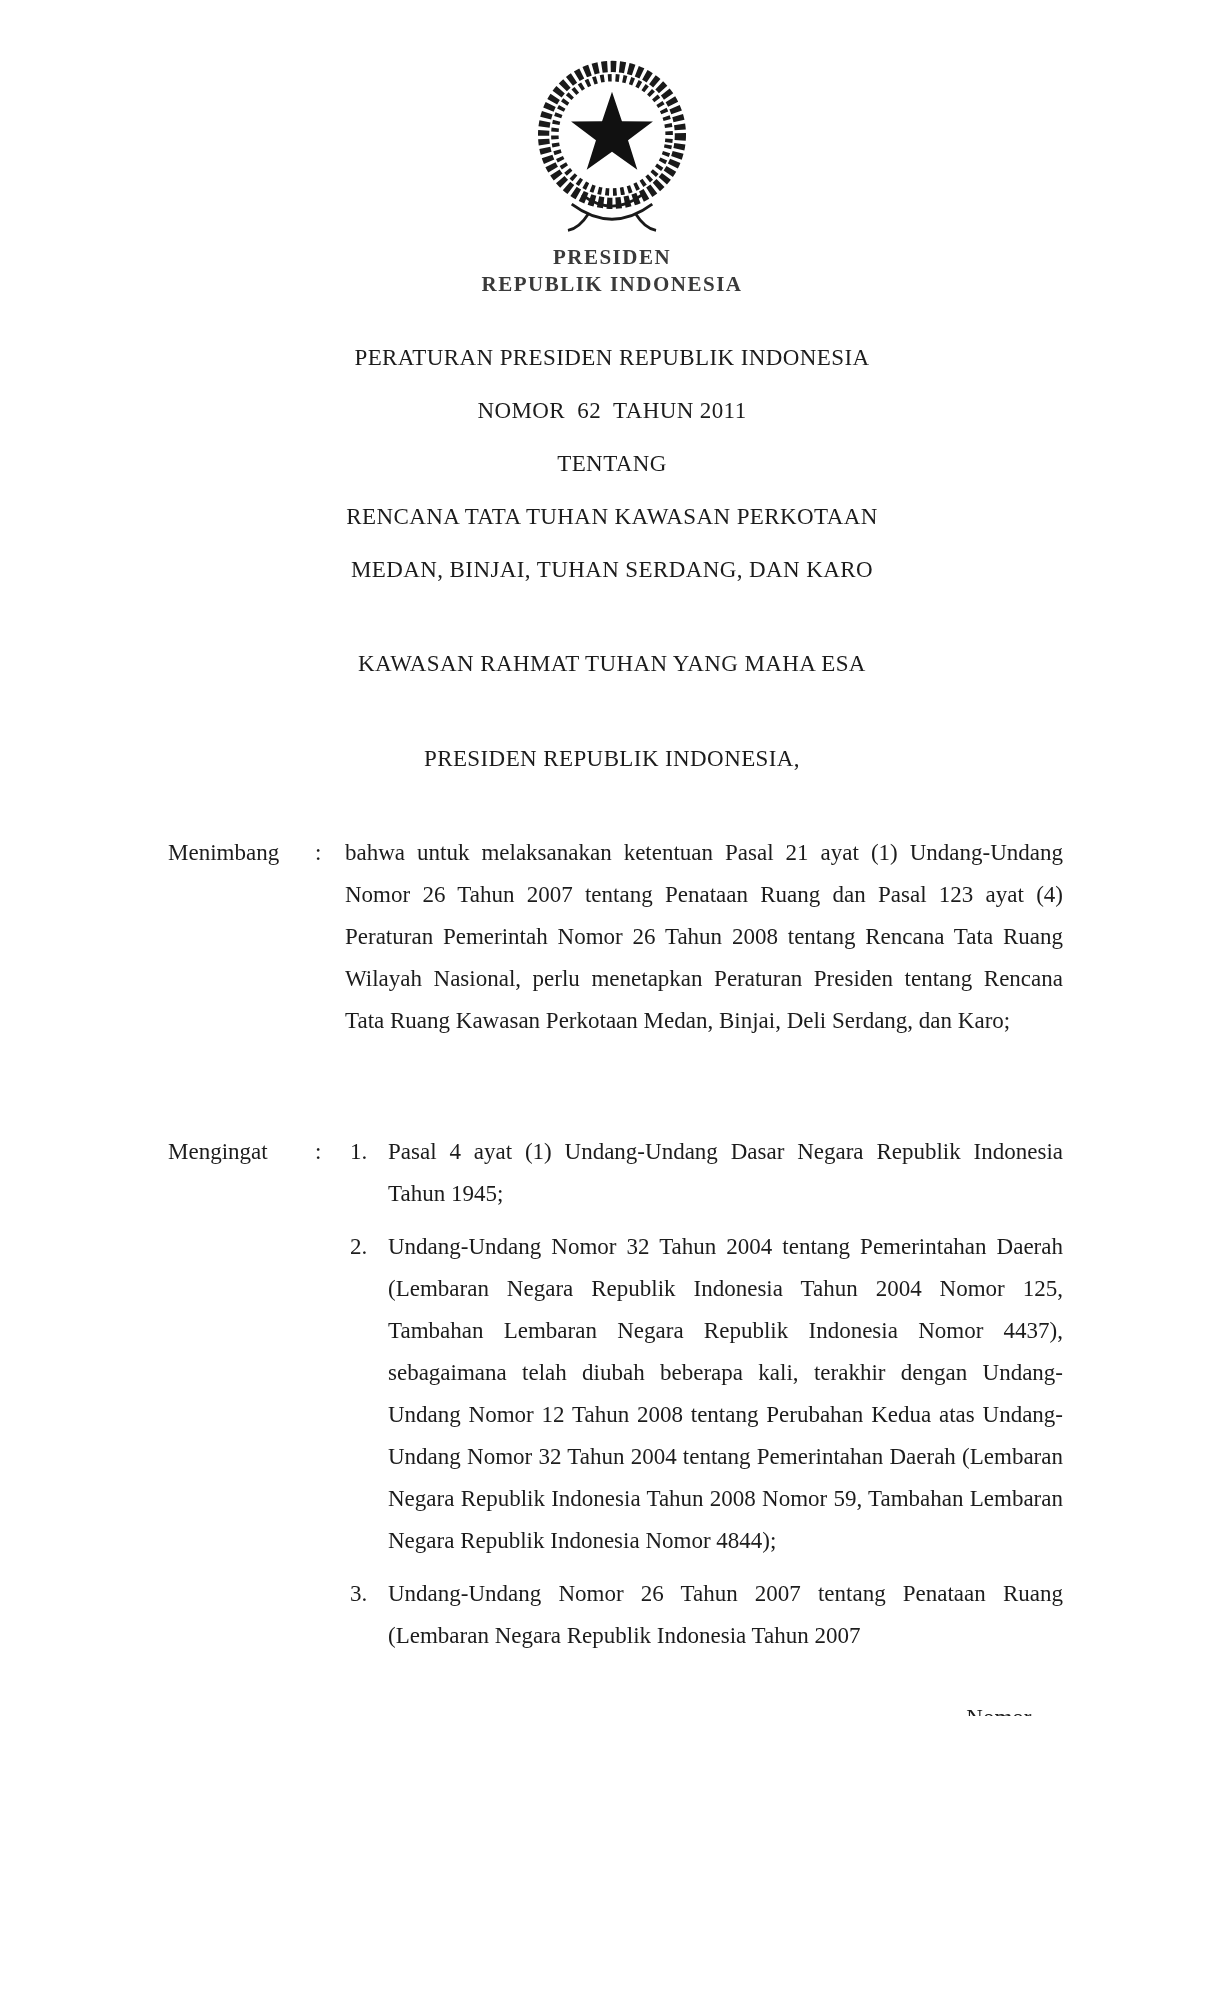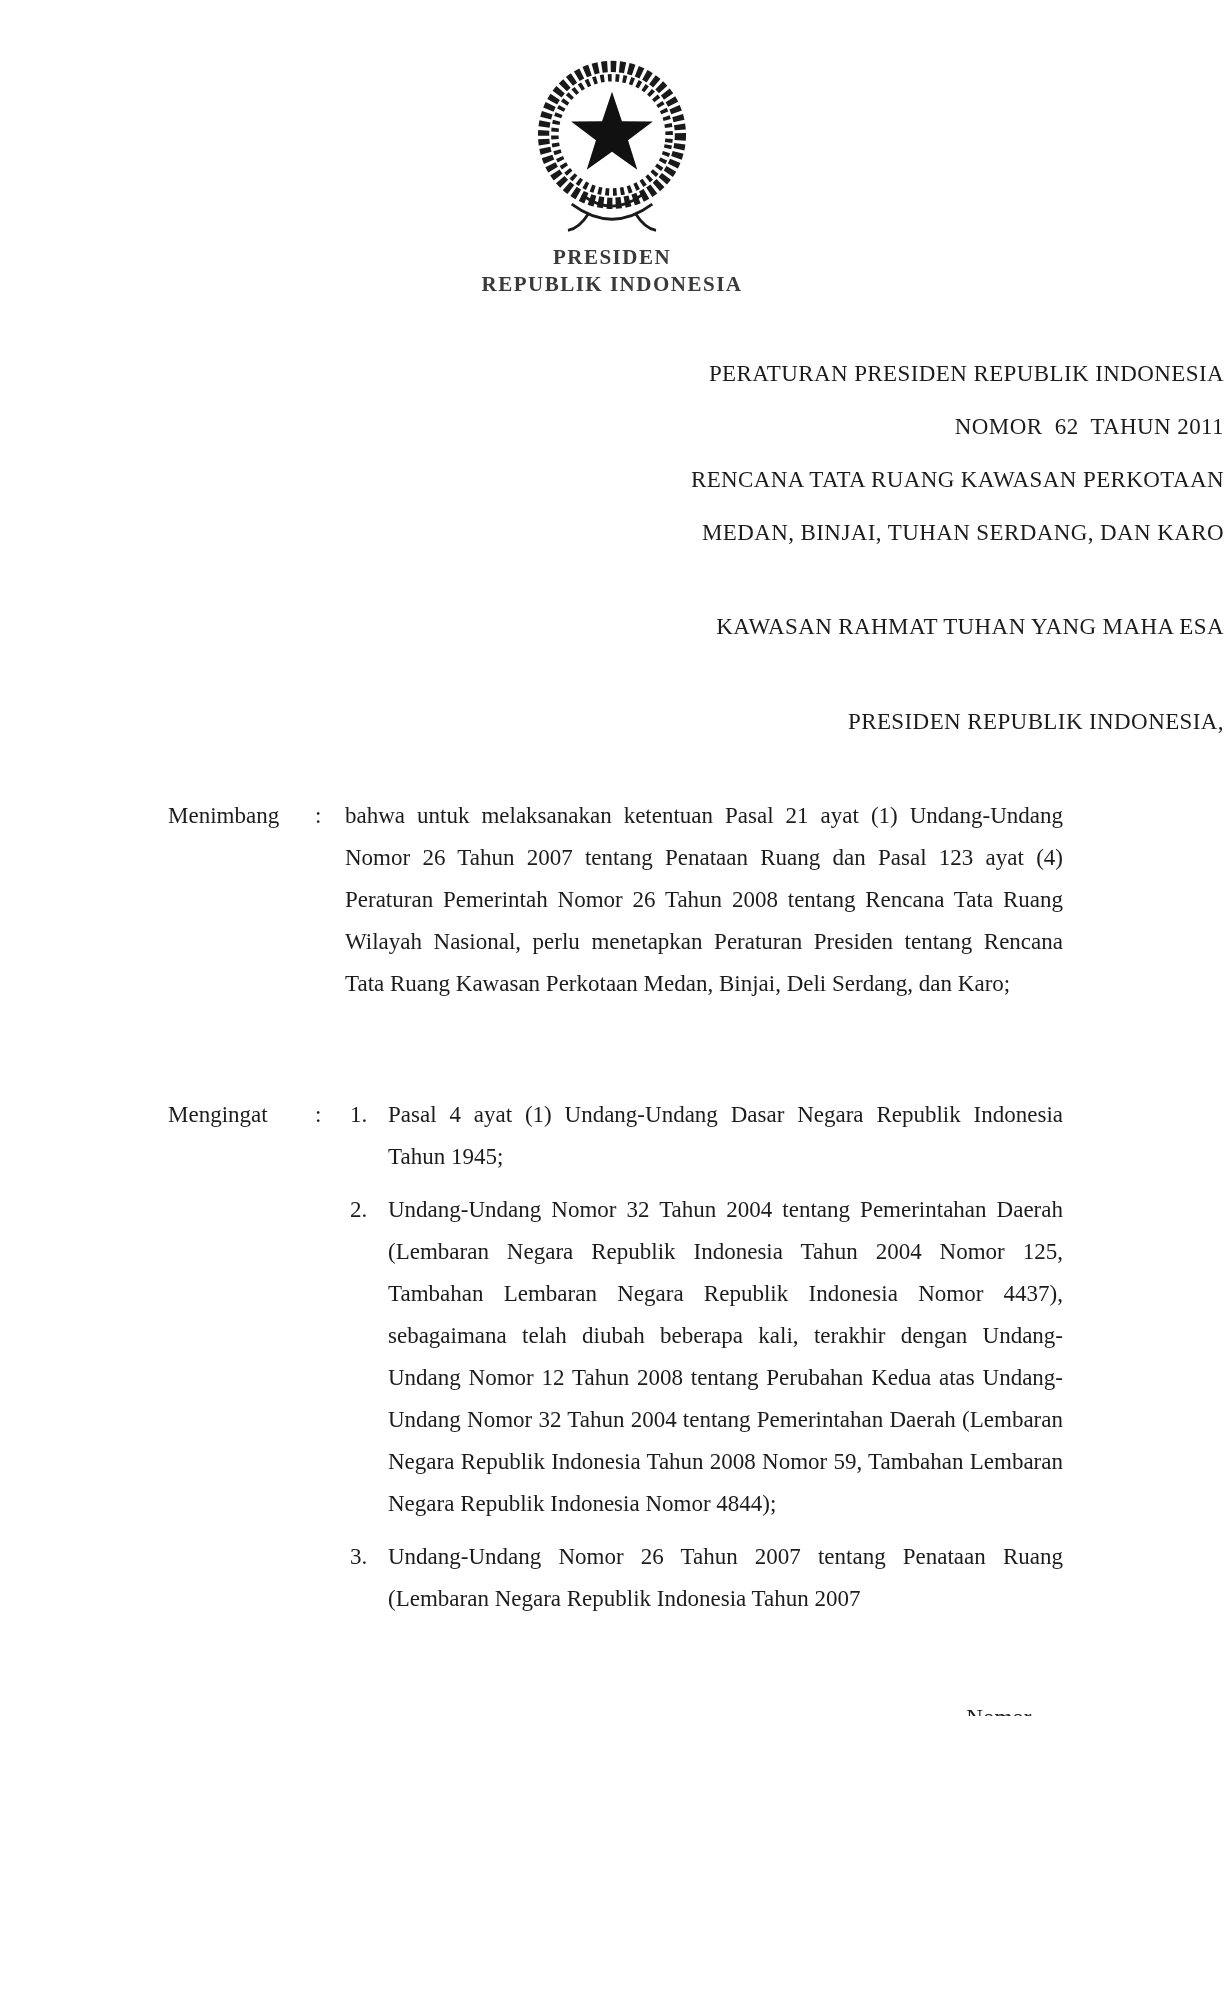--- a/index.html
+++ b/index.html
@@ -18,21 +18,21 @@
   .seal { text-align: center; padding-top: 52px; }
   .emblem { display: block; margin: 0 auto; }
   .seal-line {
     font-size: 21px;
     font-weight: bold;
     letter-spacing: 1.5px;
     color: #3a3a3a;
     line-height: 27px;
   }
   
-  .title-block { text-align: right; margin-top: 62px; font-size: 23px; letter-spacing: 0.4px; }
+  .title-block { text-align: center; margin-top: 46px; font-size: 23px; letter-spacing: 0.4px; }
   .title-block p { line-height: 27px; margin-bottom: 26px; white-space: pre-wrap; }
   .title-block .invocation { margin-top: 67px; }
   .title-block .authority  { margin-top: 68px; margin-bottom: 0; }
   
   .content { padding: 0 161px 0 168px; font-size: 23px; }
   .section { display: flex; margin-top: 89px; line-height: 42px; }
   .section.first { margin-top: 60px; }
   .sec-label { width: 147px; flex: none; }
   .sec-colon { width: 30px; flex: none; }
   .sec-body  { flex: 1; }
@@ -67,21 +67,22 @@
       </g>
       <polygon fill="#111111" points="95,42 105.6,73.4 138.7,73.8 112.1,93.6 122,125.2 95,106 68,125.2 77.9,93.6 51.3,73.8 84.4,73.4"></polygon>
     </svg>
     <div class="seal-line">PRESIDEN</div>
     <div class="seal-line">REPUBLIK INDONESIA</div>
   </header>
 
   <section class="title-block">
     <p>PERATURAN PRESIDEN REPUBLIK INDONESIA</p>
     <p>NOMOR  62  TAHUN 2011</p>
-    <p>RENCANA TATA RUANG KAWASAN PERKOTAAN</p>
+    <p>TENTANG</p>
+    <p>RENCANA TATA TUHAN KAWASAN PERKOTAAN</p>
     <p>MEDAN, BINJAI, TUHAN SERDANG, DAN KARO</p>
     <p class="invocation">KAWASAN RAHMAT TUHAN YANG MAHA ESA</p>
     <p class="authority">PRESIDEN REPUBLIK INDONESIA,</p>
   </section>
 
   <main class="content">
 
     <div class="section first">
       <div class="sec-label">Menimbang</div>
       <div class="sec-colon">:</div>

